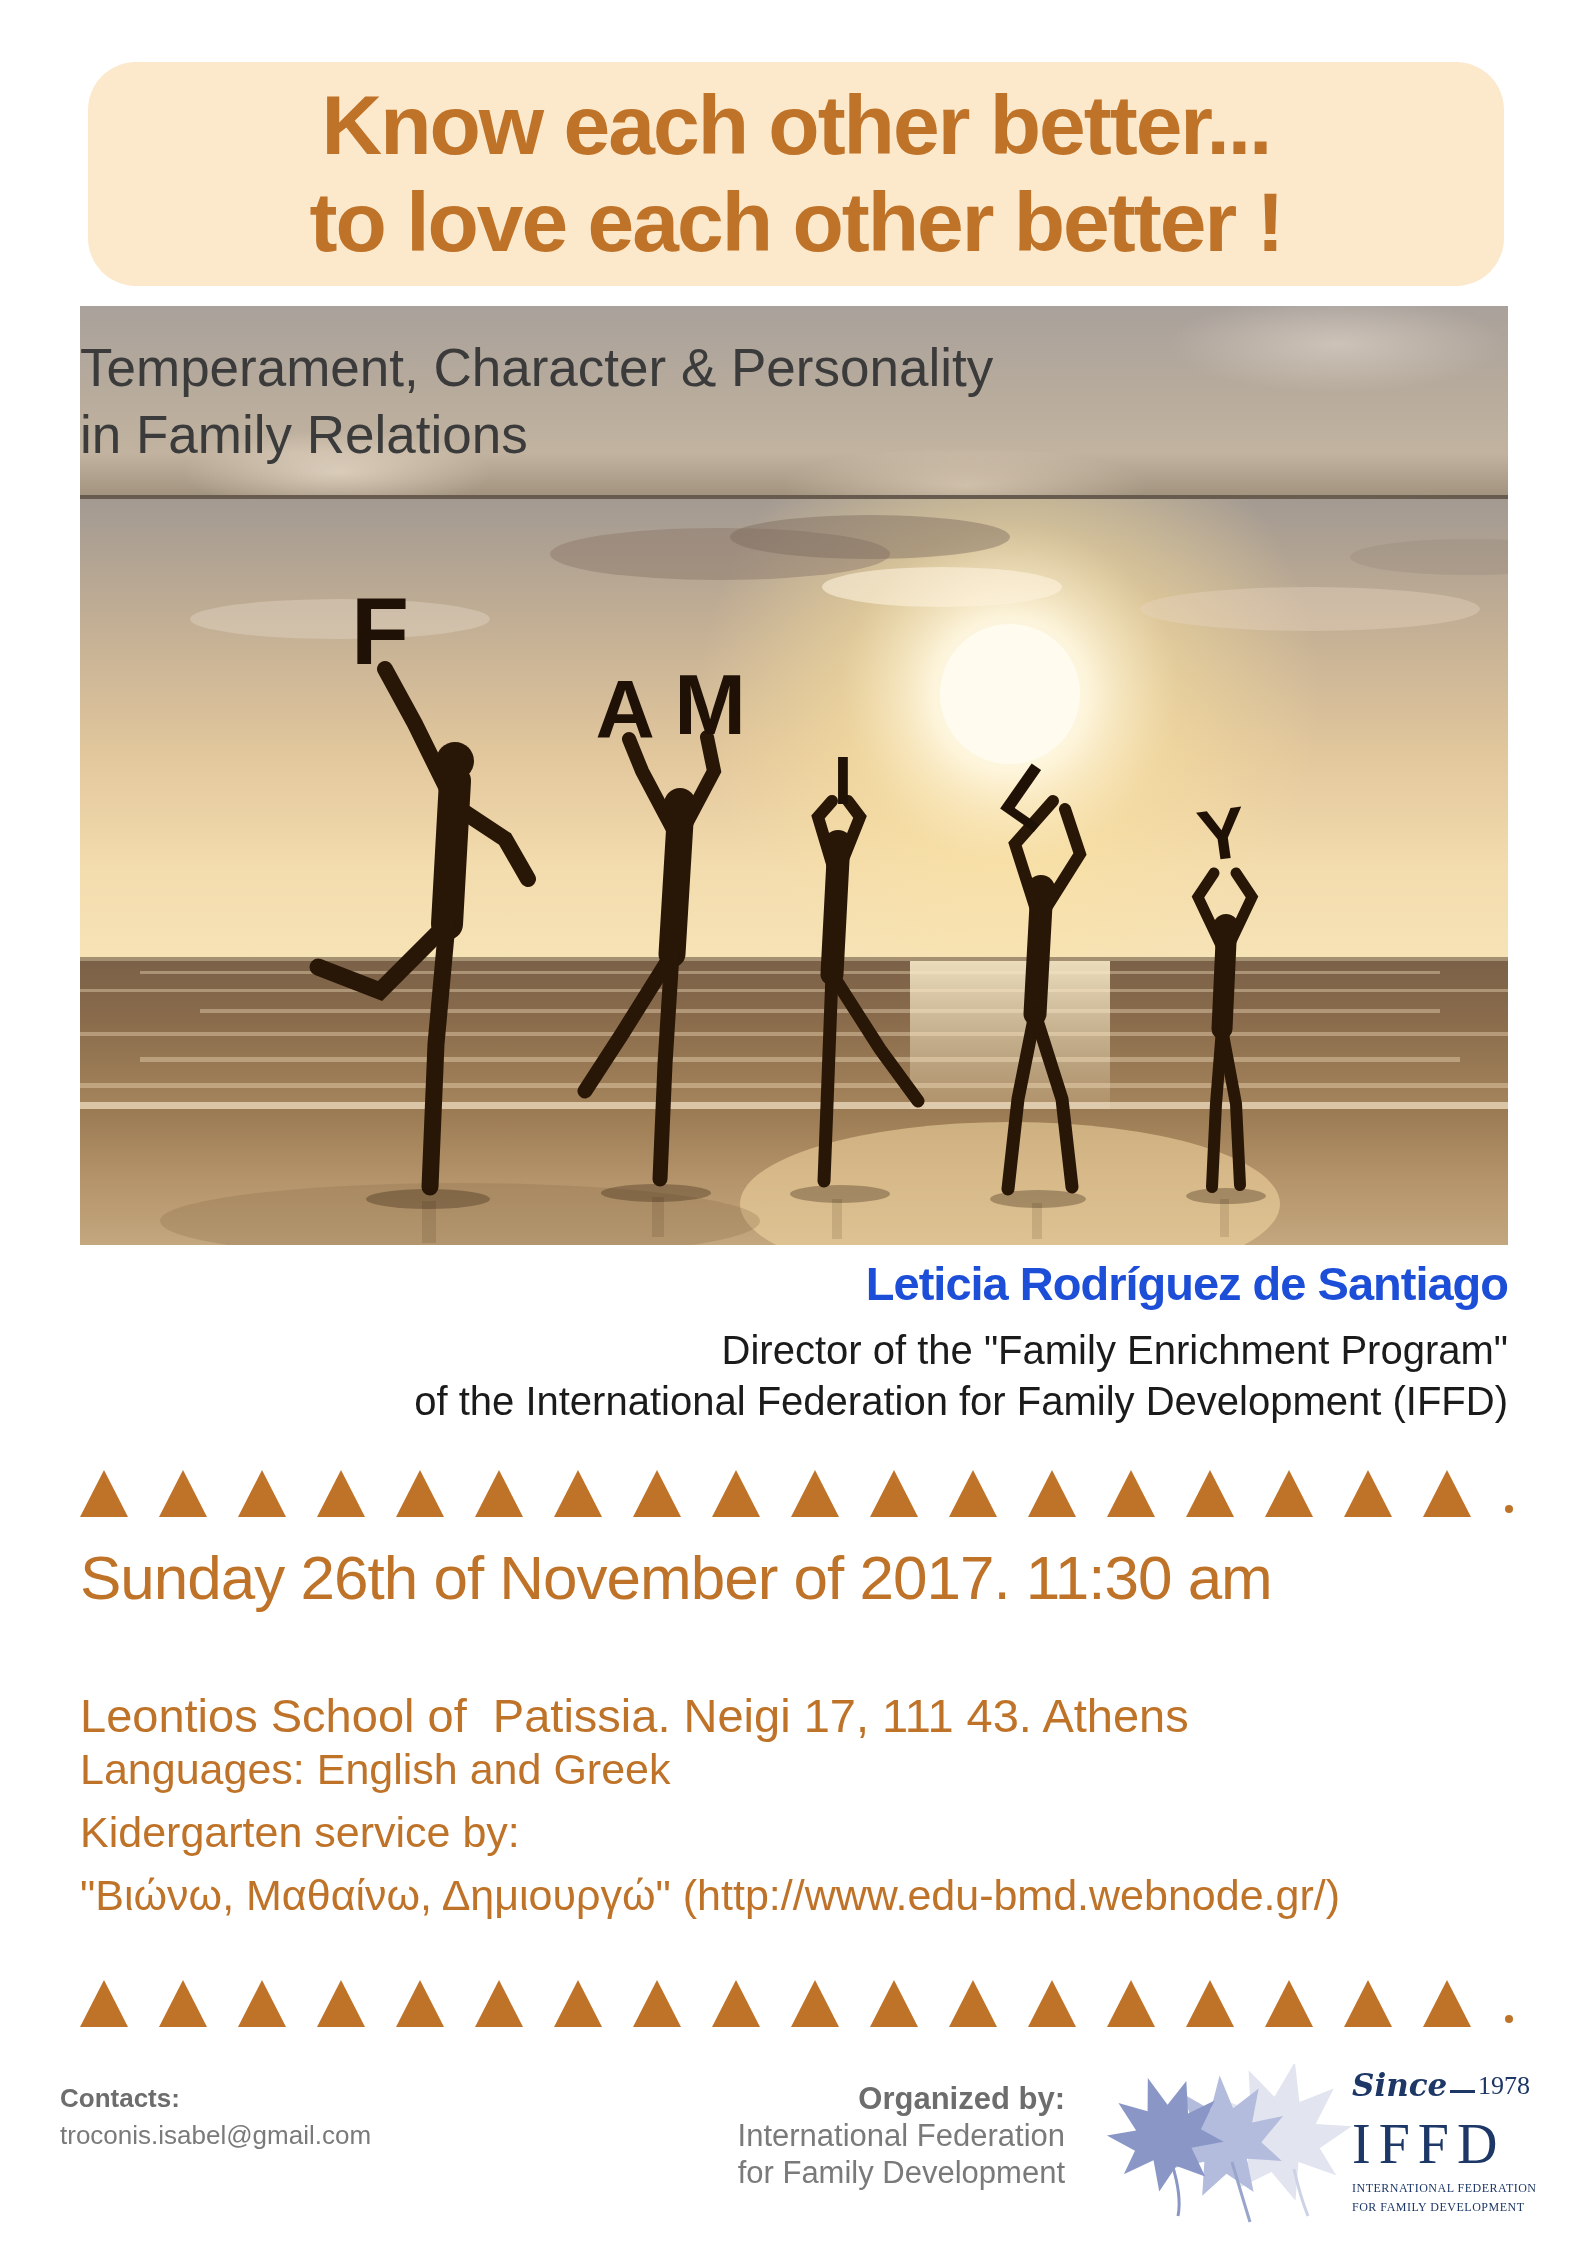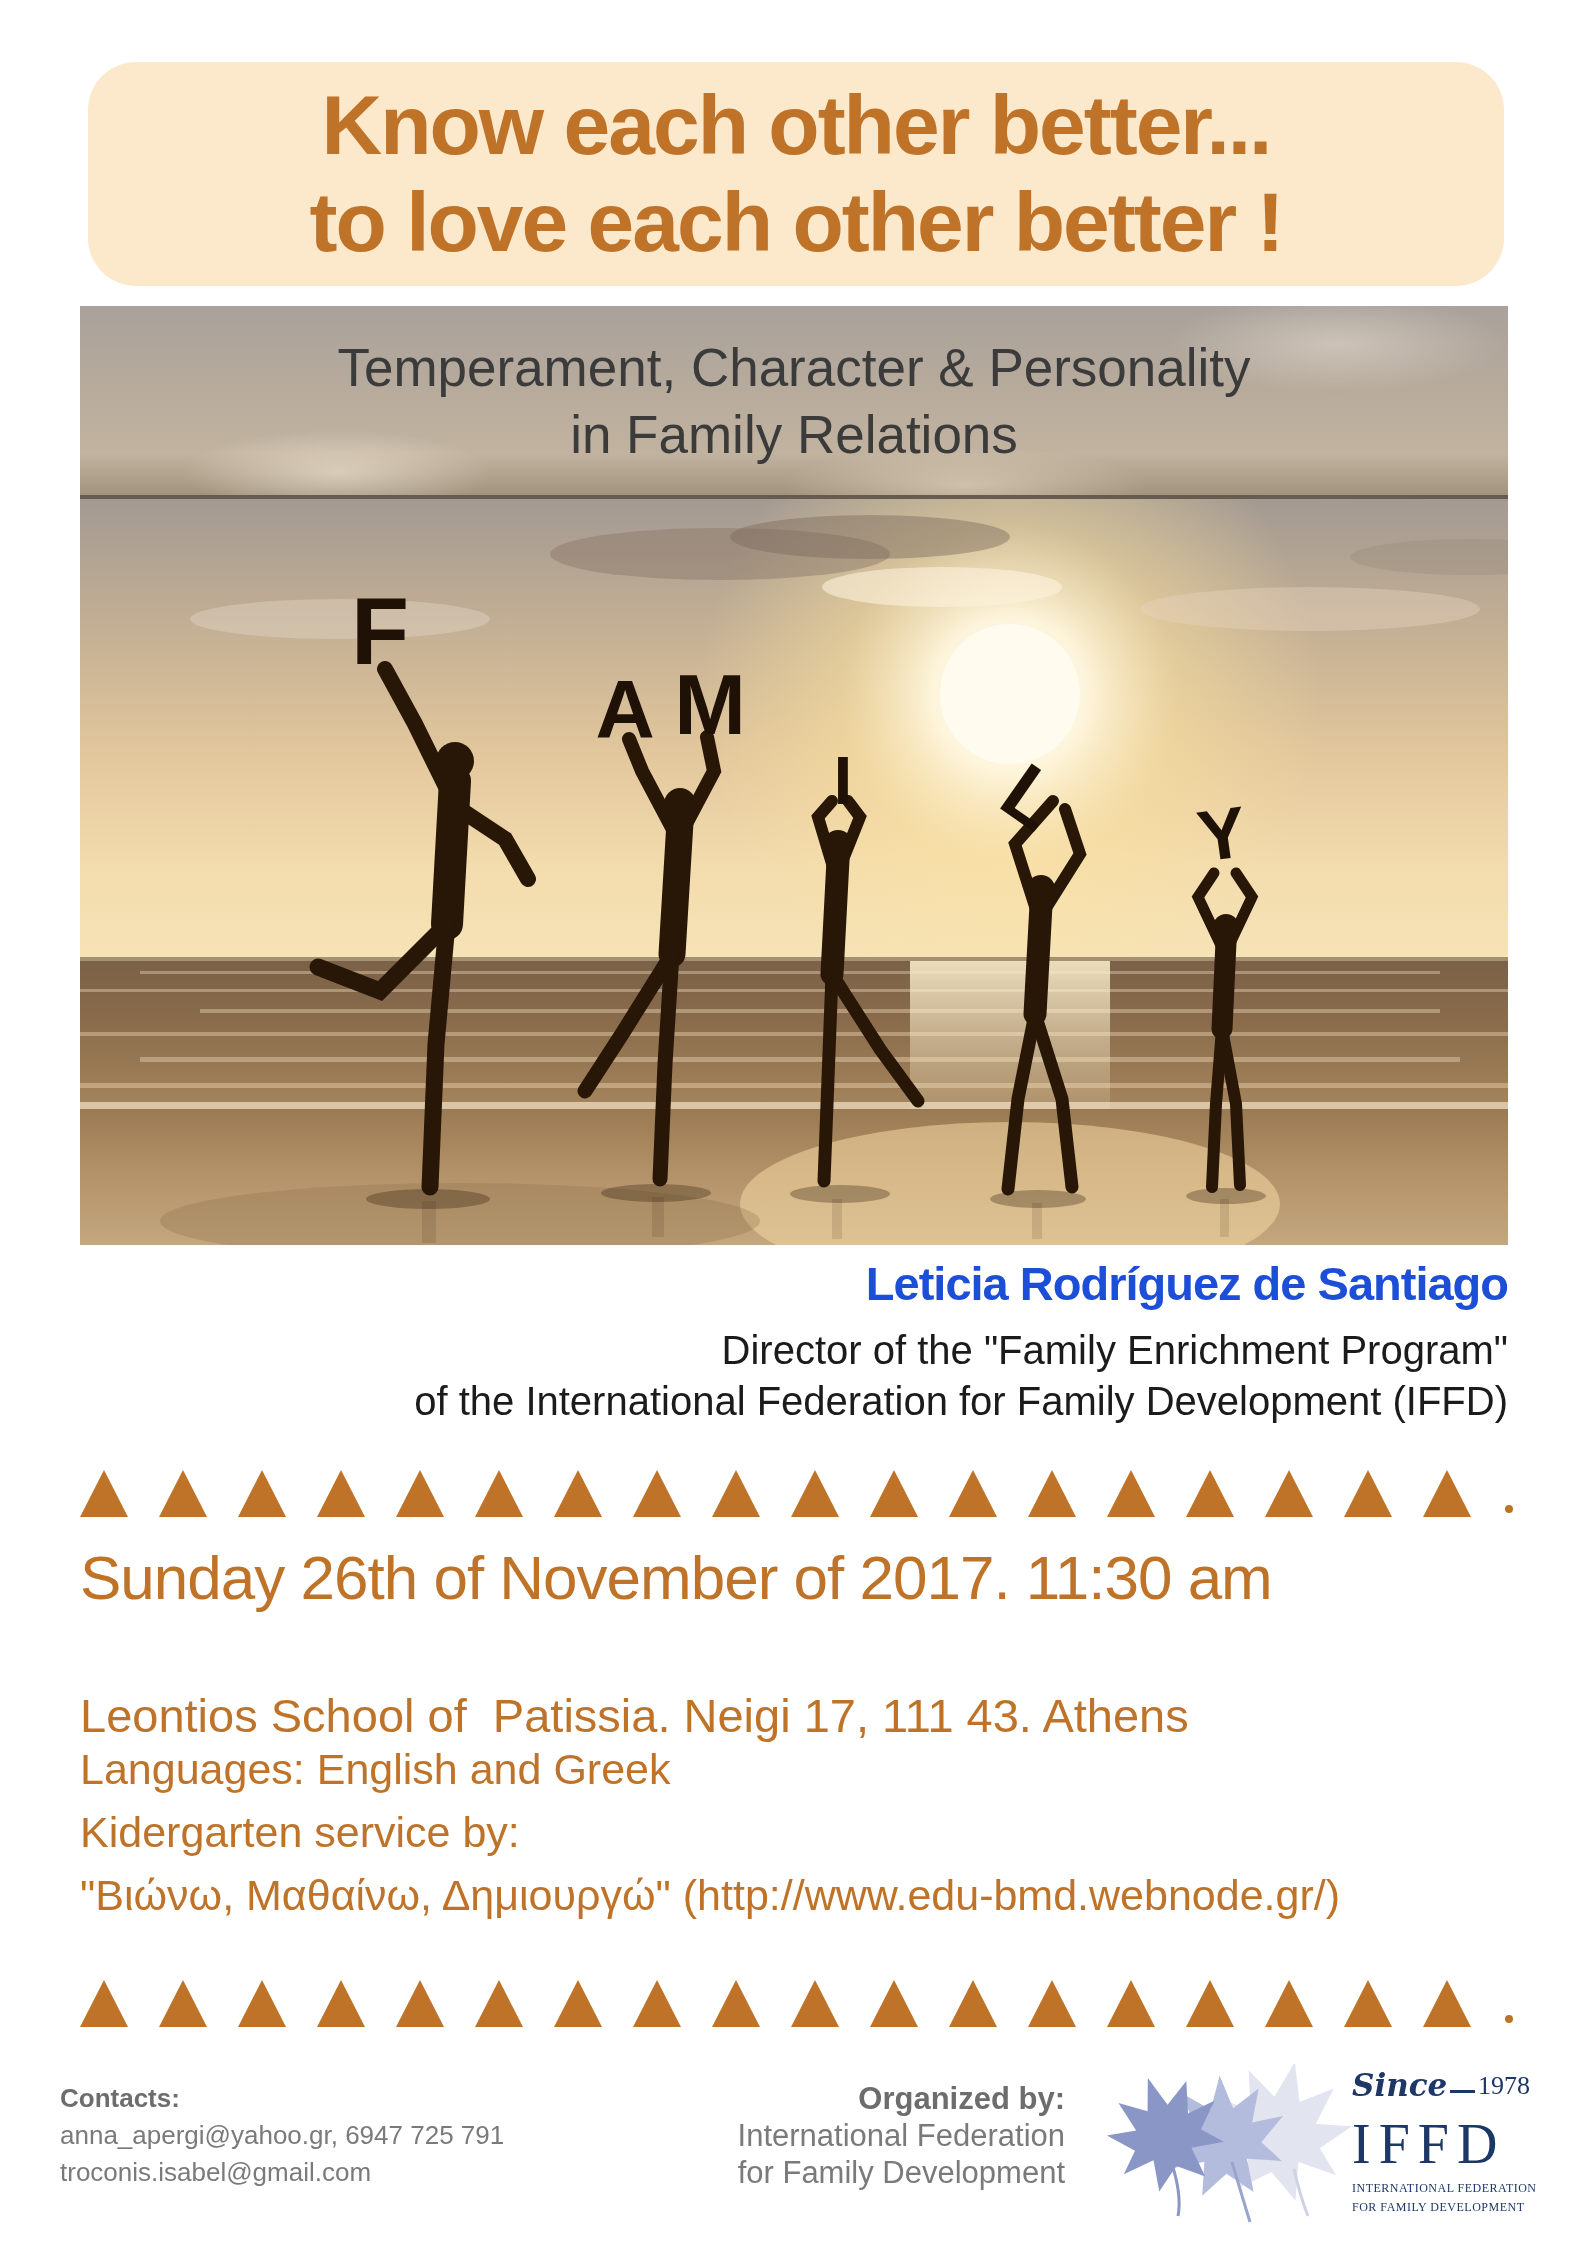--- a/index.html
+++ b/index.html
@@ -26,21 +26,21 @@
   }
   
   .subtitle-band{
     position:absolute;left:80px;top:306px;width:1428px;height:193px;
     background:
       radial-gradient(ellipse 220px 60px at 18% 88%, rgba(248,236,218,.55), transparent 70%),
       radial-gradient(ellipse 260px 55px at 62% 95%, rgba(244,228,205,.5), transparent 70%),
       radial-gradient(ellipse 240px 70px at 88% 20%, rgba(240,230,218,.45), transparent 70%),
       linear-gradient(180deg,#a9a19b 0%,#b7ab9c 45%,#c2b3a0 78%,#a2947f 100%);
     border-bottom:4px solid rgba(82,68,54,.75);
-    display:flex;flex-direction:column;justify-content:center;align-items:center;
+    display:flex;flex-direction:column;justify-content:center;align-items:flex-start;
   }
   .subtitle-line{font-size:53px;color:#3b3b3b;line-height:67px;white-space:nowrap;}
   
   .photo{position:absolute;left:80px;top:499px;width:1428px;height:746px;display:block;}
   
   .speaker{position:absolute;left:80px;top:1256px;width:1428px;text-align:right;}
   .speaker-name{font-size:47px;font-weight:bold;color:#1d4ed8;letter-spacing:-1px;}
   .speaker-role{font-size:40px;color:#1b1b1b;line-height:51px;margin-top:14px;}
   
   .zigzag{position:absolute;left:80px;width:1438px;height:48px;display:flex;align-items:flex-end;}
@@ -278,21 +278,20 @@
       <span class="tri"></span>
       <span class="tri"></span>
       <span class="tri"></span>
       <span class="tri"></span>
       <span class="tri"></span>
       <span class="zz-dot"></span>
     </div>
 
   <div class="contacts">
     <div class="bold">Contacts:</div>
-    <div>anna_apergi@yahoo.gr, 6947 725 791</div>
     <div>troconis.isabel@gmail.com</div>
   </div>
 
   <div class="organized">
     <div class="bold">Organized by:</div>
     <div>International Federation</div>
     <div>for Family Development</div>
   </div>
 
   <svg class="leaves" viewBox="0 0 272 165">

